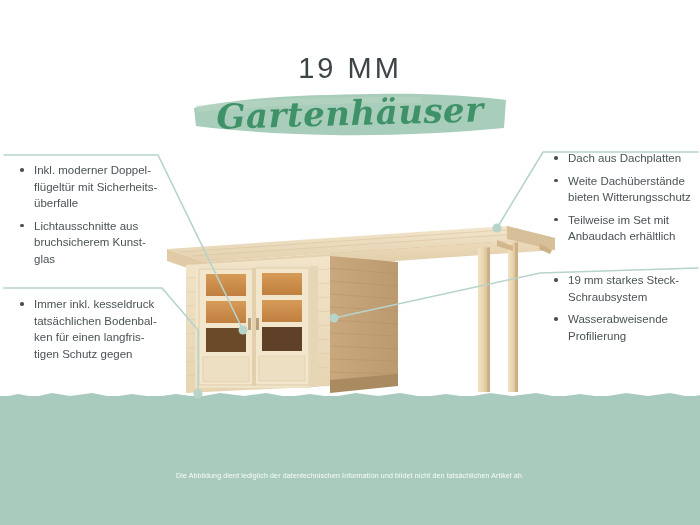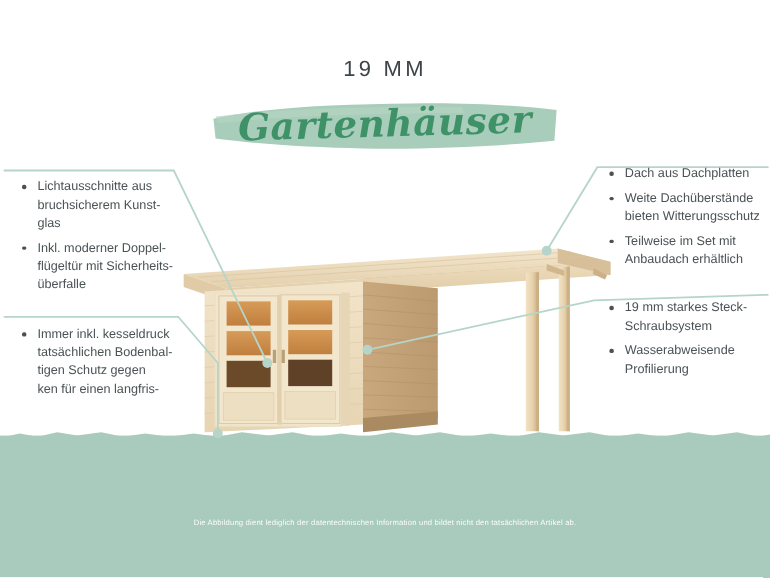--- a/index.html
+++ b/index.html
@@ -39,21 +39,21 @@
   }
 
   
   .title-mm {
     position: absolute;
     left: 0;
     top: 52px;
     width: 700px;
     text-align: center;
     font-family: "Liberation Sans", sans-serif;
-    font-size: 20px;
+    font-size: 29px;
     letter-spacing: 3px;
     color: #3d4548;
     font-weight: 400;
   }
   .brush-wrap {
     position: absolute;
     left: 190px;
     top: 86px;
     width: 320px;
     height: 56px;
@@ -296,39 +296,39 @@
       <circle cx="243" cy="330" r="4.5"></circle>
       <circle cx="198" cy="394" r="4.5"></circle>
       <circle cx="497" cy="228" r="4.5"></circle>
       <circle cx="334" cy="318" r="4.5"></circle>
     </g>
   </svg>
 
   <div class="callout" id="callout-left-top">
     <ul>
       <li>
+        <span>Inkl. moderner Doppel-</span>
+        <span>flügeltür mit Sicherheits-</span>
+        <span>überfalle</span>
+      </li>
+      <li>
         <span>Lichtausschnitte aus</span>
         <span>bruchsicherem Kunst-</span>
         <span>glas</span>
       </li>
-      <li>
-        <span>Inkl. moderner Doppel-</span>
-        <span>flügeltür mit Sicherheits-</span>
-        <span>überfalle</span>
-      </li>
     </ul>
   </div>
 
   <div class="callout" id="callout-left-bot">
     <ul>
       <li>
         <span>Immer inkl. kesseldruck</span>
         <span>tatsächlichen Bodenbal-</span>
+        <span>ken für einen langfris-</span>
         <span>tigen Schutz gegen</span>
-        <span>ken für einen langfris-</span>
       </li>
     </ul>
   </div>
 
   <div class="callout" id="callout-right-top">
     <ul>
       <li>
         <span>Dach aus Dachplatten</span>
       </li>
       <li>

